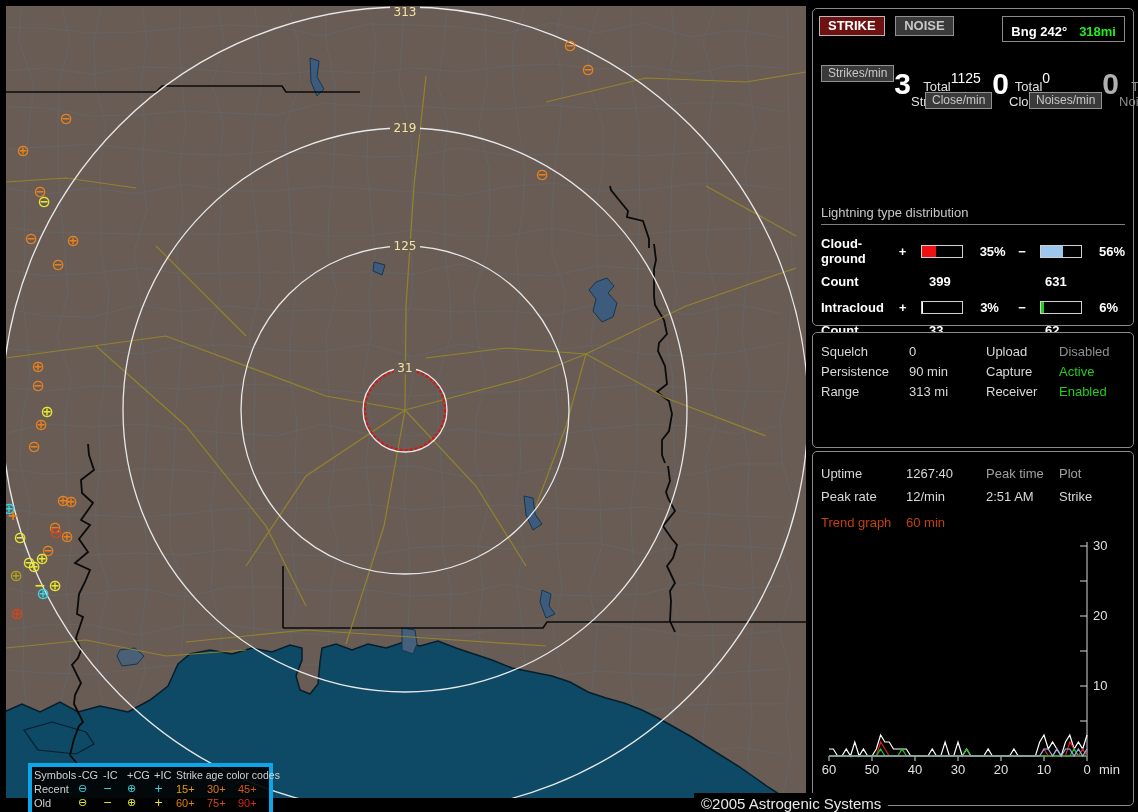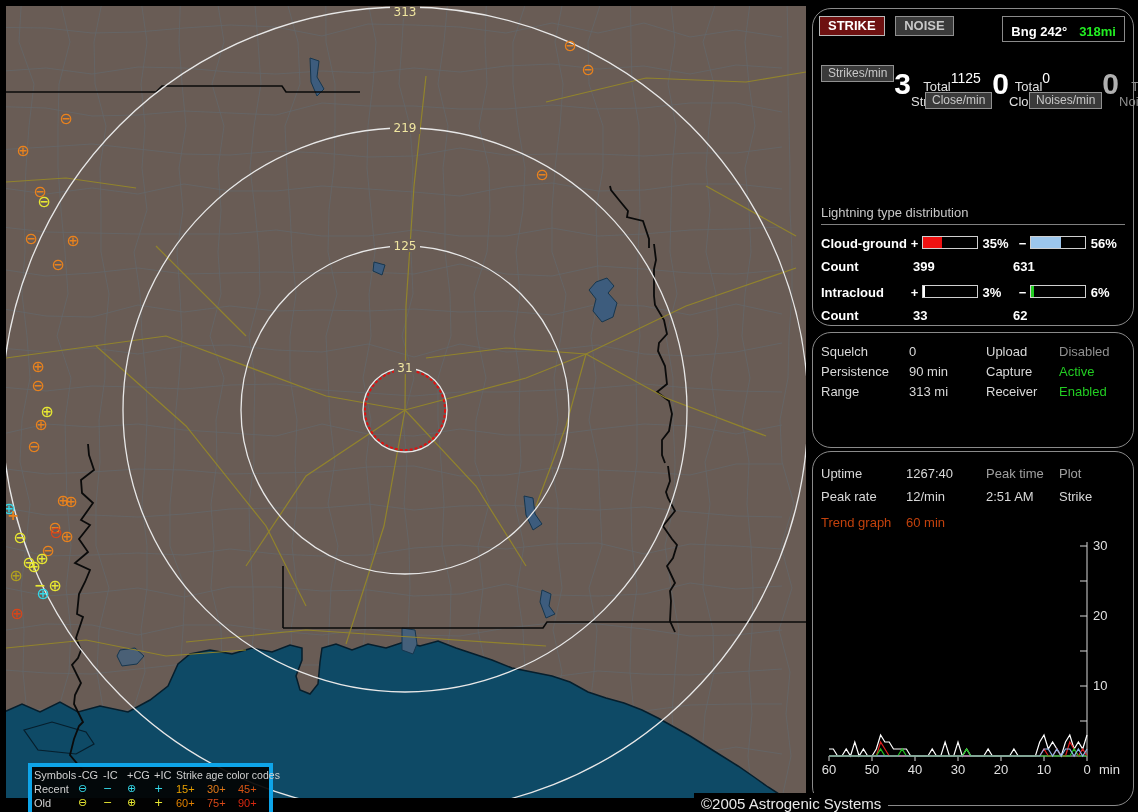--- a/index.html
+++ b/index.html
@@ -15,21 +15,21 @@
 
   .legend-box{position:absolute;left:22px;top:757px;width:233px;background:rgba(2,2,2,.92);
     border:4px solid #0ea5e9;z-index:5;font-size:11px;color:#d0d0d0;padding:1px 2px 2px;}
   .legend-grid{display:grid;grid-template-columns:44px 25px 24px 27px 22px 31px 31px 27px;line-height:14px;}
   .legend-grid .cell{white-space:nowrap;}
   .legend-age-title{grid-column:6 / span 3;font-size:10.5px;}
   .legend-sym{font-family:"DejaVu Sans",sans-serif;font-size:11px;}
 
   
   .panel{position:absolute;left:812px;width:322px;background:#000;border:1px solid #8a8a8a;
-    border-radius:19px;box-sizing:border-box;color:#e0e0e0;}
+    border-radius:5px;box-sizing:border-box;color:#e0e0e0;}
   .panel1{top:8px;height:318px;}
   .panel2{top:332px;height:116px;}
   .panel3{top:451px;height:355px;}
 
   .btn{display:inline-block;font-size:13px;font-weight:bold;padding:1px 8px 2px;
     border:1px solid #b8b8b8;cursor:pointer;}
   .btn-strike{background:#6e1111;color:#fff;margin:7px 0 0 6px;}
   .btn-noise{background:#3a3a3a;color:#c8c8c8;border-color:#909090;margin:7px 0 0 6px;}
   .bng-box{position:absolute;right:8px;top:7px;background:#000;border:1px solid #8a8a8a;
     padding:7px 8px 2px;font-size:13px;font-weight:bold;color:#fff;white-space:nowrap;}
@@ -43,27 +43,27 @@
   .counter-col.c2 .chip,.counter-col.c3 .chip{align-self:flex-end;}
   .rate{font-size:30px;font-weight:bold;color:#fff;text-align:right;margin-top:2px;line-height:34px;}
   .counter-col.c3 .rate{color:#b0b0b0;}
   .total-label{font-size:13px;color:#e0e0e0;text-align:right;margin-top:14px;}
   .counter-col.c3 .total-label{color:#909090;}
   .total-val{font-size:14px;color:#fff;text-align:right;margin-top:5px;}
   .counter-col.c3 .total-val{color:#c8c8c8;}
 
   .dist{position:absolute;left:8px;top:196px;width:304px;}
   .dist-title{font-size:13px;color:#c8c8c8;border-bottom:1px solid #808080;padding-bottom:4px;}
-  .dist-row{display:flex;align-items:flex-start;margin-top:11px;font-size:13px;font-weight:bold;color:#fff;}
+  .dist-row{display:flex;align-items:center;margin-top:11px;font-size:13px;font-weight:bold;color:#fff;gap:12px;}
   .dist-label{width:92px;}
   .sign{width:12px;text-align:center;}
   .bar{width:56px;height:11px;border:1px solid #d0d0d0;background:#000;margin:0 2px;position:relative;}
   .bar .fill{position:absolute;left:0;top:0;bottom:0;}
   .pct{width:36px;padding-left:3px;}
-  .count-row{display:flex;margin-top:8px;font-size:13px;font-weight:bold;color:#fff;}
+  .count-row{display:flex;margin-top:8px;font-size:13px;font-weight:bold;color:#fff;justify-content:space-between;}
   .count-row .dist-label{font-weight:bold;}
   .count-pos{width:100px;}
   .count-neg{width:80px;}
 
   .datetime{font-size:17px;font-weight:bold;color:#22ee22;margin:8px 8px 0;
     border-bottom:1px solid #808080;padding-bottom:5px;}
   .status-grid{display:grid;grid-template-columns:88px 77px 73px auto;margin:9px 8px 0;
     font-size:13px;line-height:20px;color:#d8d8d8;}
   .green{color:#22cc22;}
   .dim{color:#909090;}

